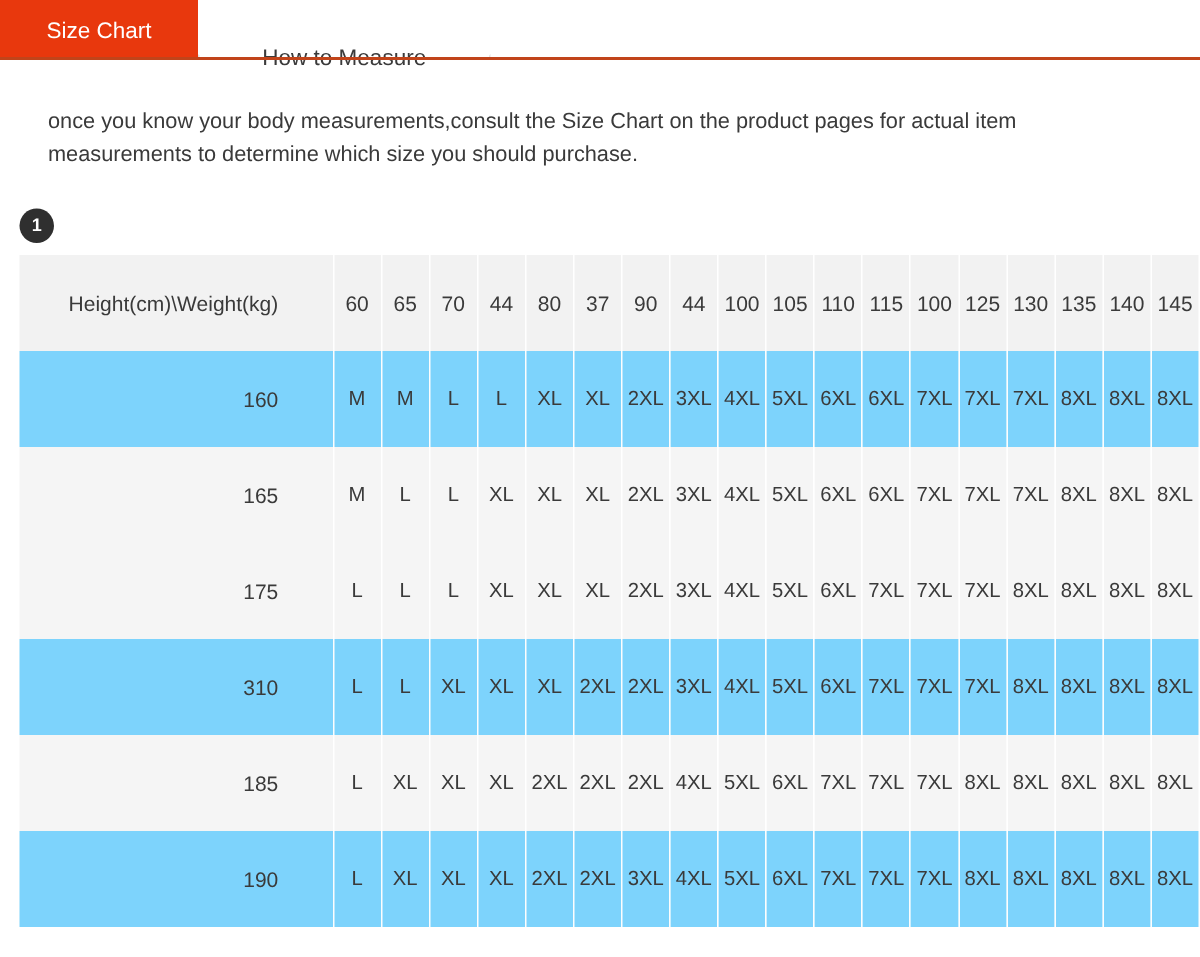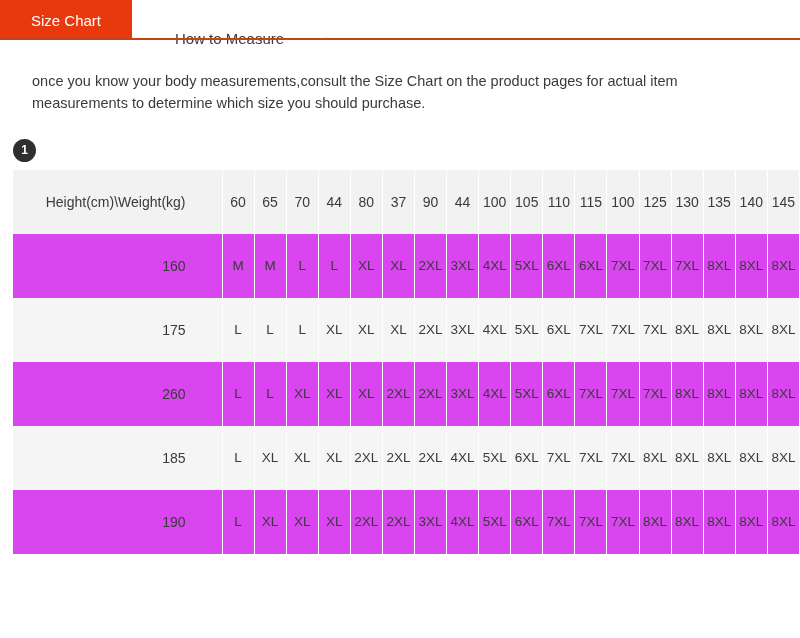--- a/index.html
+++ b/index.html
@@ -117,21 +117,21 @@
   table.size-chart thead tr {
     background: #f2f2f2;
   }
   table.size-chart thead th.wcol {
     background: #f2f2f2;
     border-left: 1px solid #ffffff;
     border-right: 1px solid #ffffff;
     font-size: 14px;
   }
   table.size-chart tbody tr.odd {
-    background: #d946ef;
+    background: #7dd3fc;
   }
   table.size-chart tbody tr.even {
     background: #f5f5f5;
   }
   table.size-chart tbody tr.even td.dcol {
     border-left: 1px solid #ffffff;
     border-right: 1px solid #ffffff;
   }
   table.size-chart tbody tr.odd td.dcol {
     border-left: 1px solid #fdfdfd;
@@ -197,20 +197,41 @@
           <td class="dcol">6XL</td>
           <td class="dcol">6XL</td>
           <td class="dcol">7XL</td>
           <td class="dcol">7XL</td>
           <td class="dcol">7XL</td>
           <td class="dcol">8XL</td>
           <td class="dcol">8XL</td>
           <td class="dcol">8XL</td>
         </tr>
         <tr class="even">
+          <td class="rowhead">165</td>
+          <td class="dcol">M</td>
+          <td class="dcol">L</td>
+          <td class="dcol">L</td>
+          <td class="dcol">XL</td>
+          <td class="dcol">XL</td>
+          <td class="dcol">XL</td>
+          <td class="dcol">2XL</td>
+          <td class="dcol">3XL</td>
+          <td class="dcol">4XL</td>
+          <td class="dcol">5XL</td>
+          <td class="dcol">6XL</td>
+          <td class="dcol">6XL</td>
+          <td class="dcol">7XL</td>
+          <td class="dcol">7XL</td>
+          <td class="dcol">7XL</td>
+          <td class="dcol">8XL</td>
+          <td class="dcol">8XL</td>
+          <td class="dcol">8XL</td>
+        </tr>
+        <tr class="even">
           <td class="rowhead">175</td>
           <td class="dcol">L</td>
           <td class="dcol">L</td>
           <td class="dcol">L</td>
           <td class="dcol">XL</td>
           <td class="dcol">XL</td>
           <td class="dcol">XL</td>
           <td class="dcol">2XL</td>
           <td class="dcol">3XL</td>
           <td class="dcol">4XL</td>
@@ -218,21 +239,21 @@
           <td class="dcol">6XL</td>
           <td class="dcol">7XL</td>
           <td class="dcol">7XL</td>
           <td class="dcol">7XL</td>
           <td class="dcol">8XL</td>
           <td class="dcol">8XL</td>
           <td class="dcol">8XL</td>
           <td class="dcol">8XL</td>
         </tr>
         <tr class="odd">
-          <td class="rowhead">260</td>
+          <td class="rowhead">310</td>
           <td class="dcol">L</td>
           <td class="dcol">L</td>
           <td class="dcol">XL</td>
           <td class="dcol">XL</td>
           <td class="dcol">XL</td>
           <td class="dcol">2XL</td>
           <td class="dcol">2XL</td>
           <td class="dcol">3XL</td>
           <td class="dcol">4XL</td>
           <td class="dcol">5XL</td>

